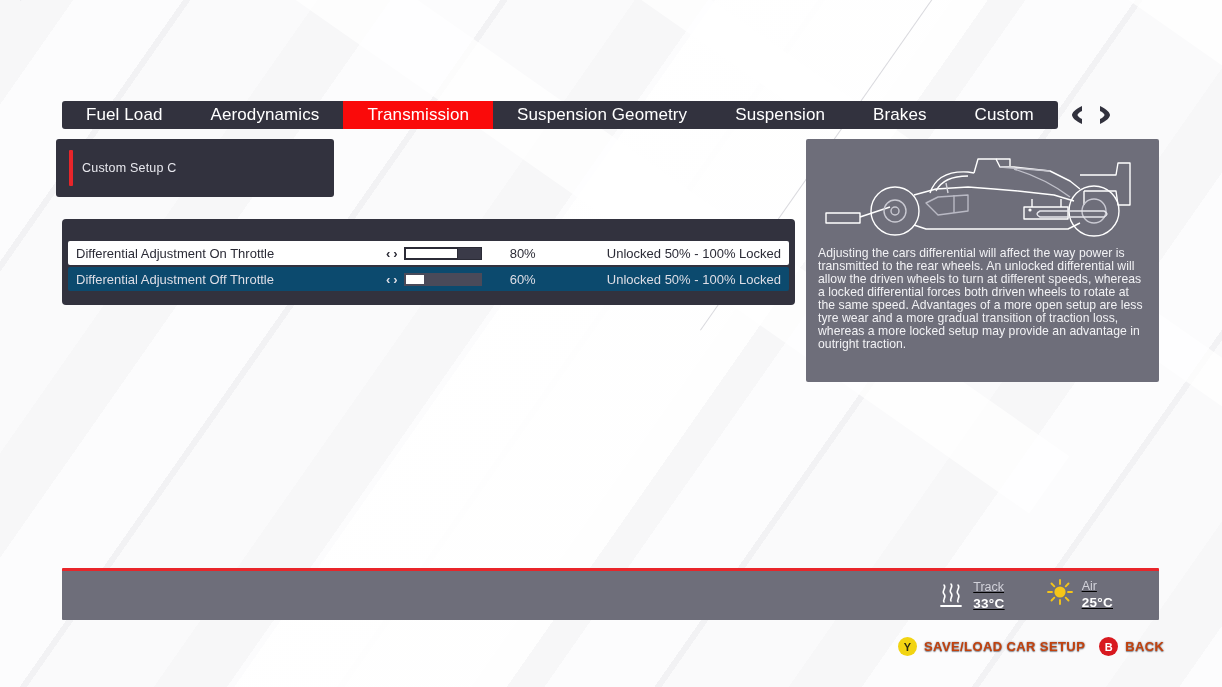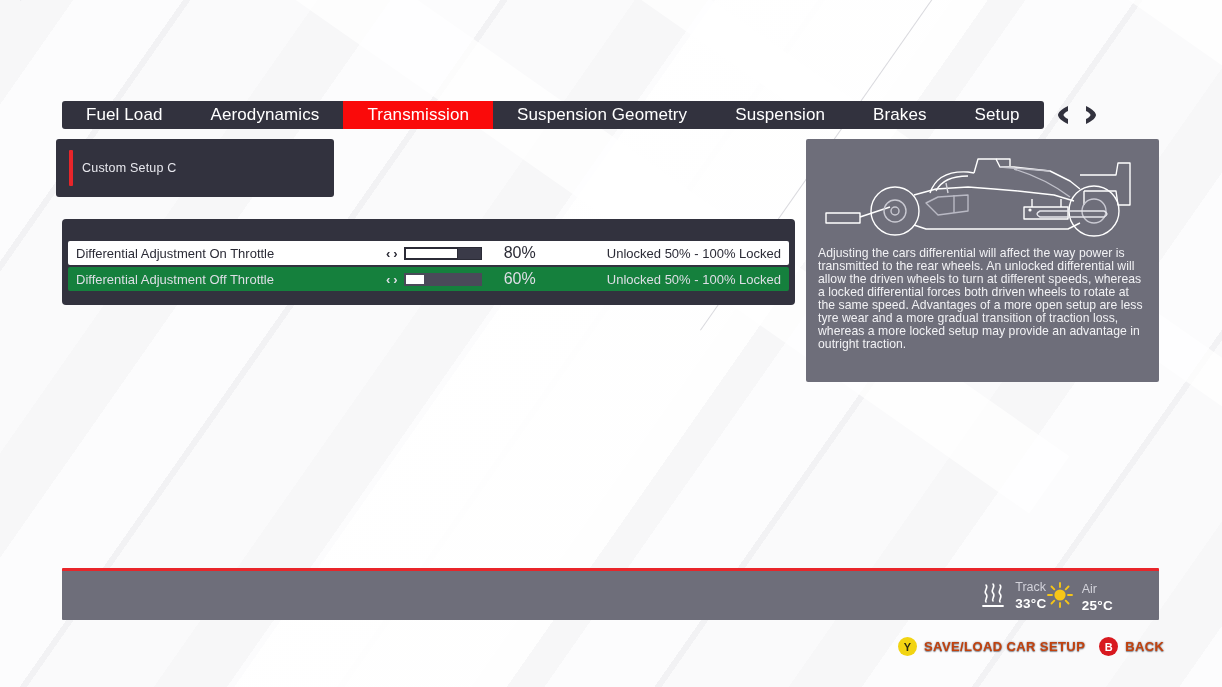--- a/index.html
+++ b/index.html
@@ -135,21 +135,21 @@
     border-radius: 2px;
     margin-bottom: 2px;
     box-sizing: border-box;
     padding: 0 8px;
   }
   .row.selected {
     background: #ffffff;
     color: #2b2b36;
   }
   .row.normal {
-    background: #15803d;
+    background: #0c4a6e;
     color: #dedee6;
   }
   .row .label {
     width: 310px;
     font-size: 13px;
     white-space: nowrap;
     overflow: hidden;
   }
   .row .arrows {
     display: flex;
@@ -170,21 +170,21 @@
   .bar .fill {
     position: absolute;
     left: 0; top: 0; bottom: 0;
     background: #ffffff;
     border: 1px solid #2b2b36;
     box-sizing: border-box;
   }
   .row.normal .bar .fill { border-color: #4a4a59; }
   .row .pct {
     width: 58px;
-    font-size: 16px;
+    font-size: 13px;
     text-align: right;
     padding-right: 8px;
     box-sizing: border-box;
     margin-left: 4px;
   }
   .row .range {
     flex: 1;
     font-size: 13px;
     text-align: right;
     white-space: nowrap;
@@ -272,22 +272,24 @@
   }
   #status .cname {
     font-size: 14px;
     font-weight: bold;
     color: #ffffff;
     letter-spacing: .4px;
   }
   #status .right {
     margin-left: auto;
     display: flex;
-    align-items: flex-end;
+    align-items: flex-start;
+    gap: 42px;
     margin-right: 46px;
+    text-decoration: underline;
   }
   .weather {
     display: flex;
     align-items: center;
     gap: 9px;
   }
   .weather .wlabel {
     font-size: 12.5px;
     color: #d2d2da;
     margin-bottom: 2px;
@@ -341,21 +343,21 @@
 </div>
 
 <div class="layer" id="tabbar">
   <div id="tabs">
       <div class="tab">Fuel Load</div>
       <div class="tab">Aerodynamics</div>
       <div class="tab active">Transmission</div>
       <div class="tab">Suspension Geometry</div>
       <div class="tab">Suspension</div>
       <div class="tab">Brakes</div>
-      <div class="tab">Setup</div>
+      <div class="tab">Custom</div>
     </div>
   <div class="bumpers">
     <div class="bumper">
       <svg width="16" height="20" viewBox="0 0 16 20">
         <path d="M12 1 C5 4, 2 8, 2 10 C2 12, 5 16, 12 19 L12 14 C9 12.5, 7.5 11, 7.5 10 C7.5 9, 9 7.5, 12 6 Z" fill="#32323e"></path>
       </svg>
     </div>
     <div class="bumper">
       <svg width="16" height="20" viewBox="0 0 16 20">
         <path d="M4 1 C11 4, 14 8, 14 10 C14 12, 11 16, 4 19 L4 14 C7 12.5, 8.5 11, 8.5 10 C8.5 9, 7 7.5, 4 6 Z" fill="#32323e"></path>

